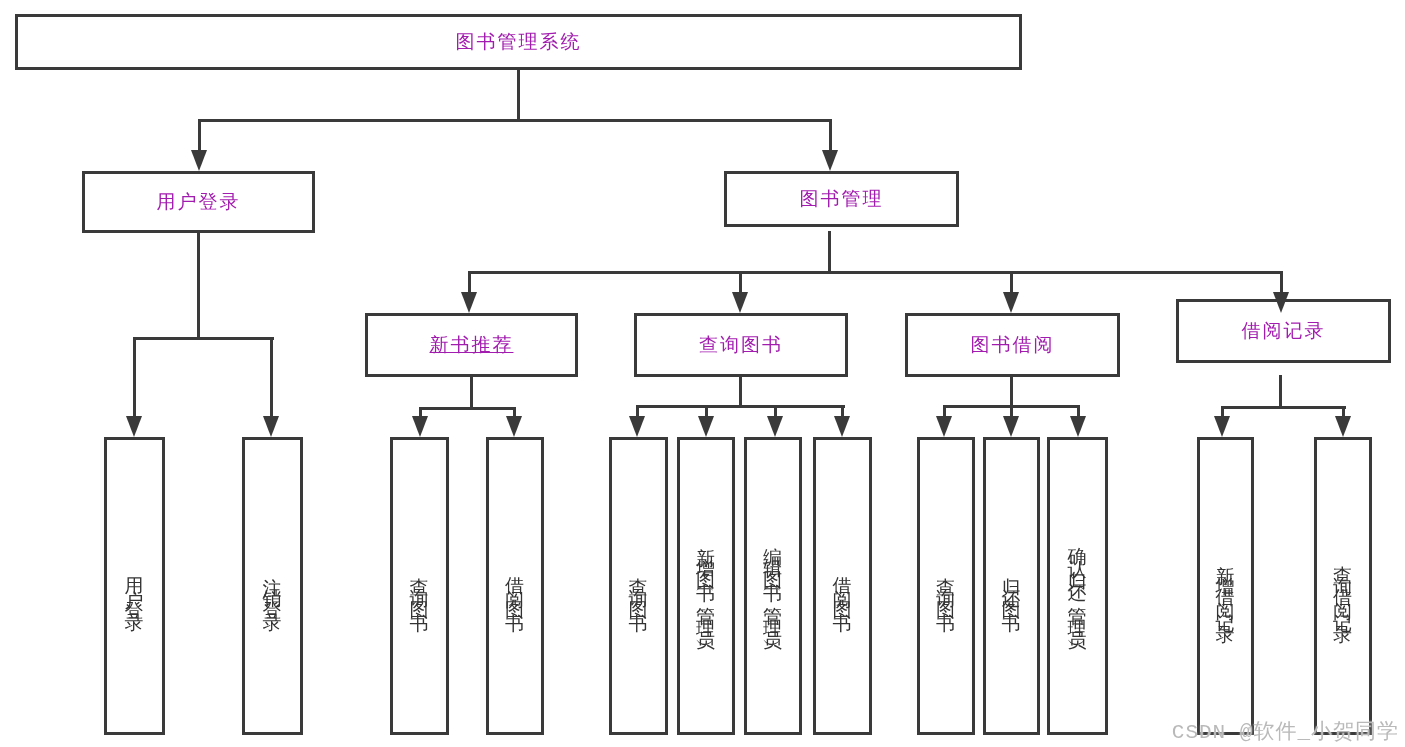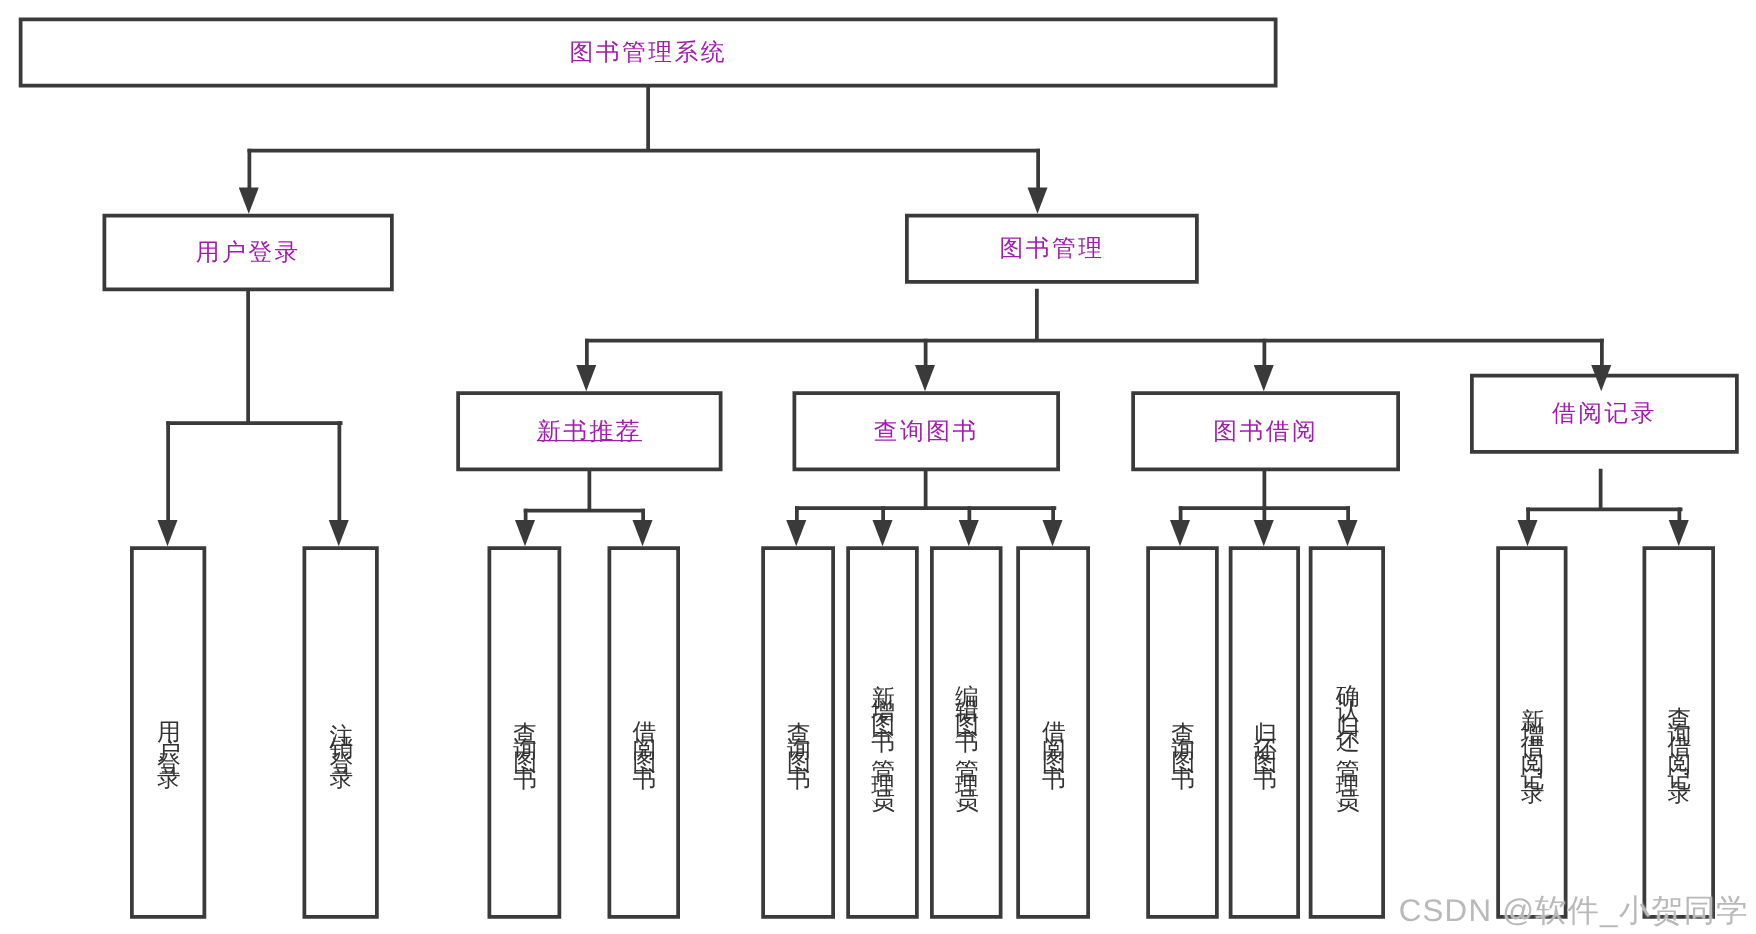--- a/index.html
+++ b/index.html
@@ -37,25 +37,26 @@
   .line{position:absolute;background:#3a3a3a;}
   .arrow{
     position:absolute;width:0;height:0;
     border-left:8px solid transparent;
     border-right:8px solid transparent;
     border-top:21px solid #3a3a3a;
   }
   .watermark{
     position:absolute;
     right:6px;bottom:2px;
-    font-size:25px;
+    font-size:21px;
     color:#b9b9b9;
     text-shadow:0 0 2px #ffffff;
     letter-spacing:1px;
     white-space:nowrap;
+    font-family:Liberation Mono, monospace;
   }
 </style>
 </head>
 <body>
 
 <div id="canvas">
 
   <div class="box" style="left:15px;top:14px;width:1007px;height:56px;">图书管理系统</div>
 
   <div class="box" style="left:82px;top:171px;width:233px;height:62px;">用户登录</div>

